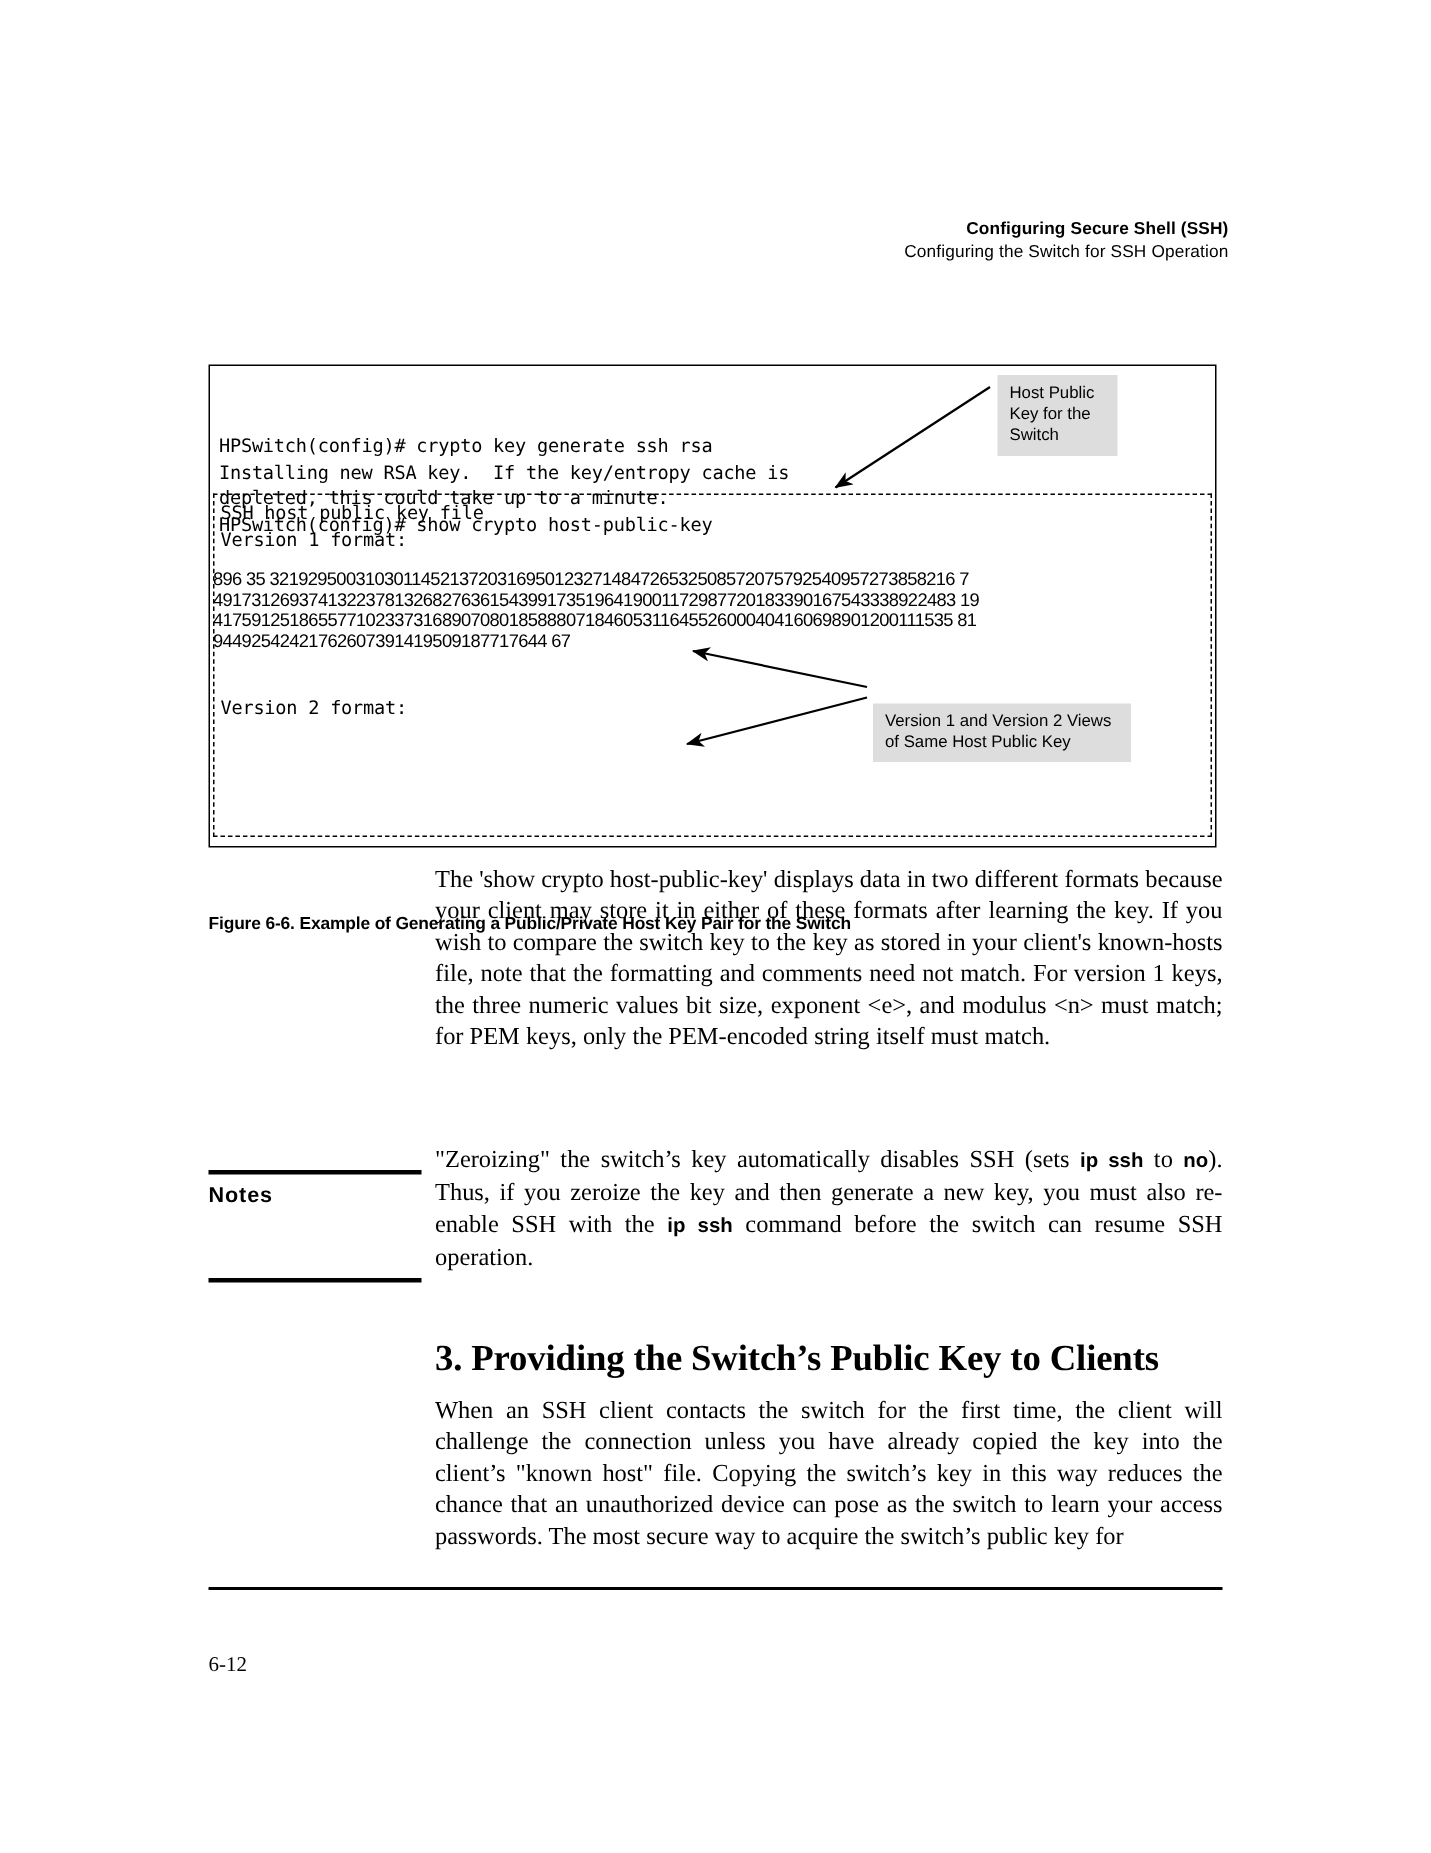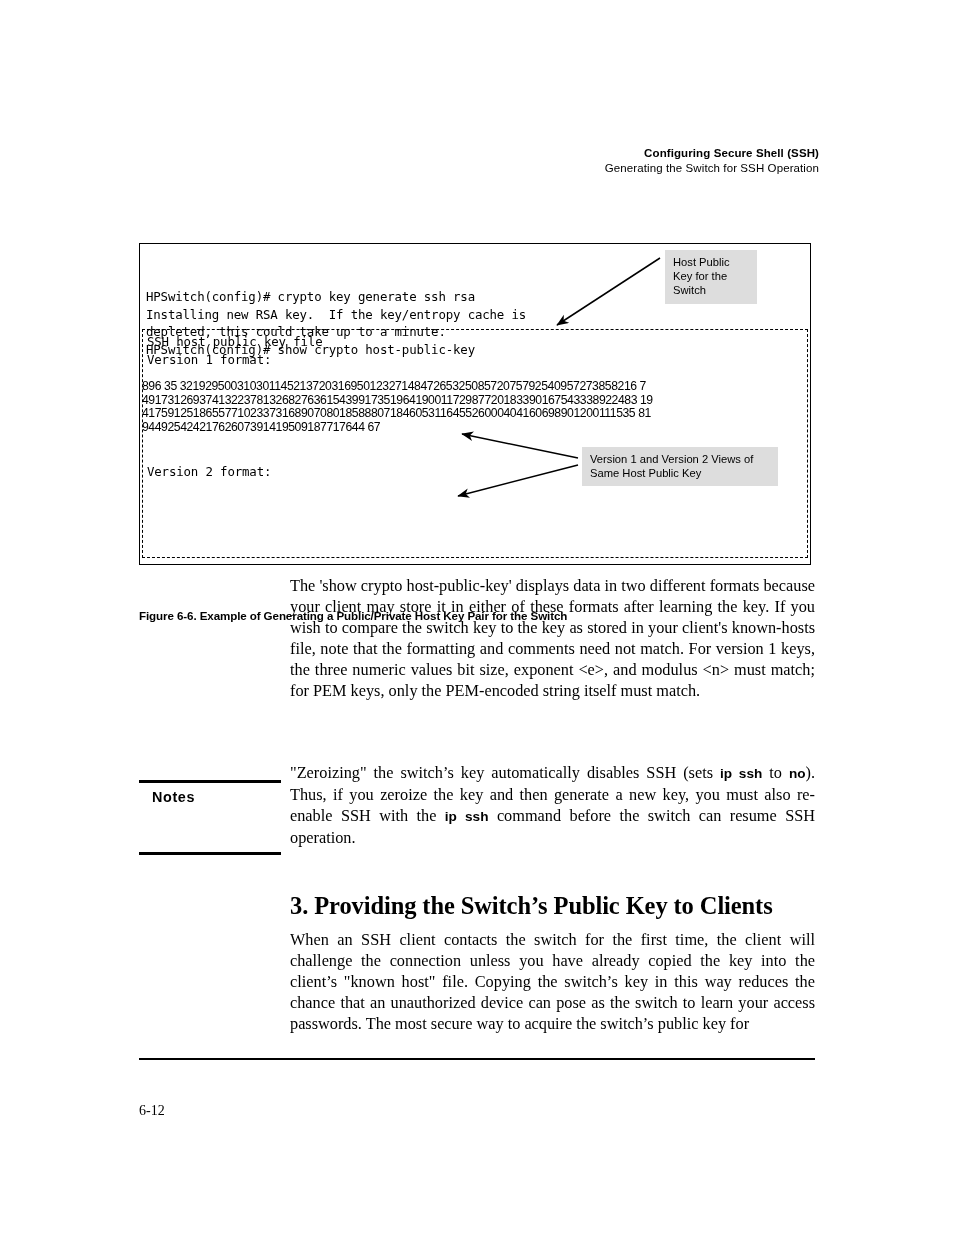--- a/index.html
+++ b/index.html
@@ -131,26 +131,26 @@
     font-family: "Liberation Sans", sans-serif;
     font-size: 11.2px;
     line-height: 14.2px;
     color: #000;
     padding: 5px 8px 6px 8px;
     box-sizing: border-box;
   }
   .callout-host {
     left: 665px;
     top: 250px;
-    width: 92px;
+    width: 80px;
   }
   .callout-views {
     left: 582px;
-    top: 447px;
-    width: 196px;
+    top: 469px;
+    width: 172px;
   }
 
   .arrow-svg {
     position: absolute;
     left: 0; top: 0;
     width: 954px;
     height: 1235px;
     pointer-events: none;
   }
 
@@ -185,21 +185,21 @@
     left: 139px;
     width: 142px;
     height: 2.5px;
     background: #000;
   }
   #note-rule-top { top: 780px; }
   #note-rule-bottom { top: 852px; }
 
   .note-label {
     position: absolute;
-    left: 152px;
+    left: 139px;
     top: 789px;
     font-family: "Liberation Sans", sans-serif;
     font-weight: bold;
     font-size: 14.4px;
     letter-spacing: 0.6px;
     text-align: right;
   }
   .note-body {
     position: absolute;
     left: 290px;
@@ -246,21 +246,21 @@
     margin-top: 32px;
   }
 </style>
 </head>
 <body>
 
 <div class="page">
 
   <div class="runhead">
     <div class="runhead-title">Configuring Secure Shell (SSH)</div>
-    <div class="runhead-sub">Generating the Switch for SSH Operation</div>
+    <div class="runhead-sub">Configuring the Switch for SSH Operation</div>
   </div>
 
 
   <div class="figure-box"></div>
 
   <div class="term">HPSwitch(config)# crypto key generate ssh rsa
 Installing new RSA key.  If the key/entropy cache is
 depleted, this could take up to a minute.
 HPSwitch(config)# show crypto host-public-key</div>
 

